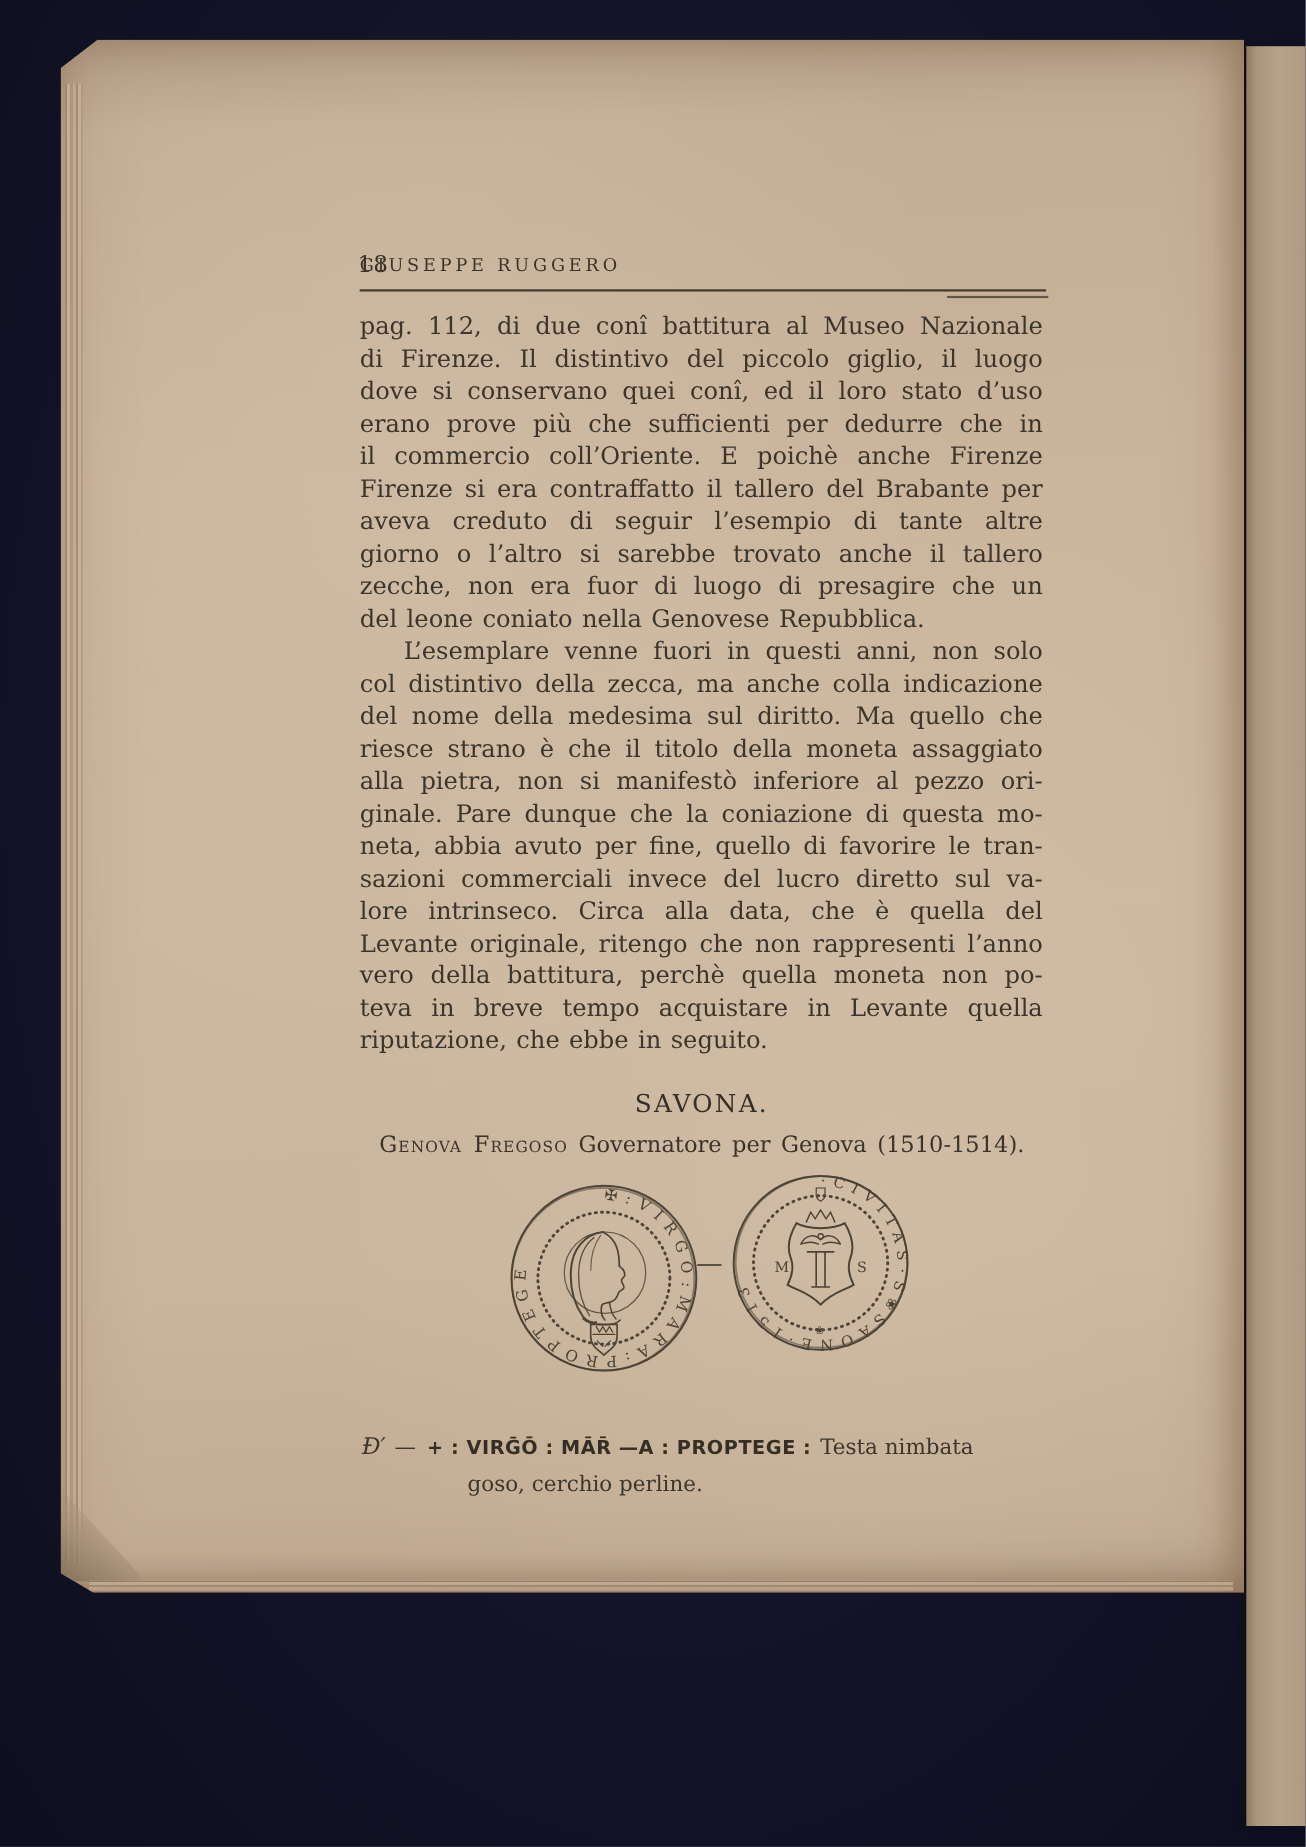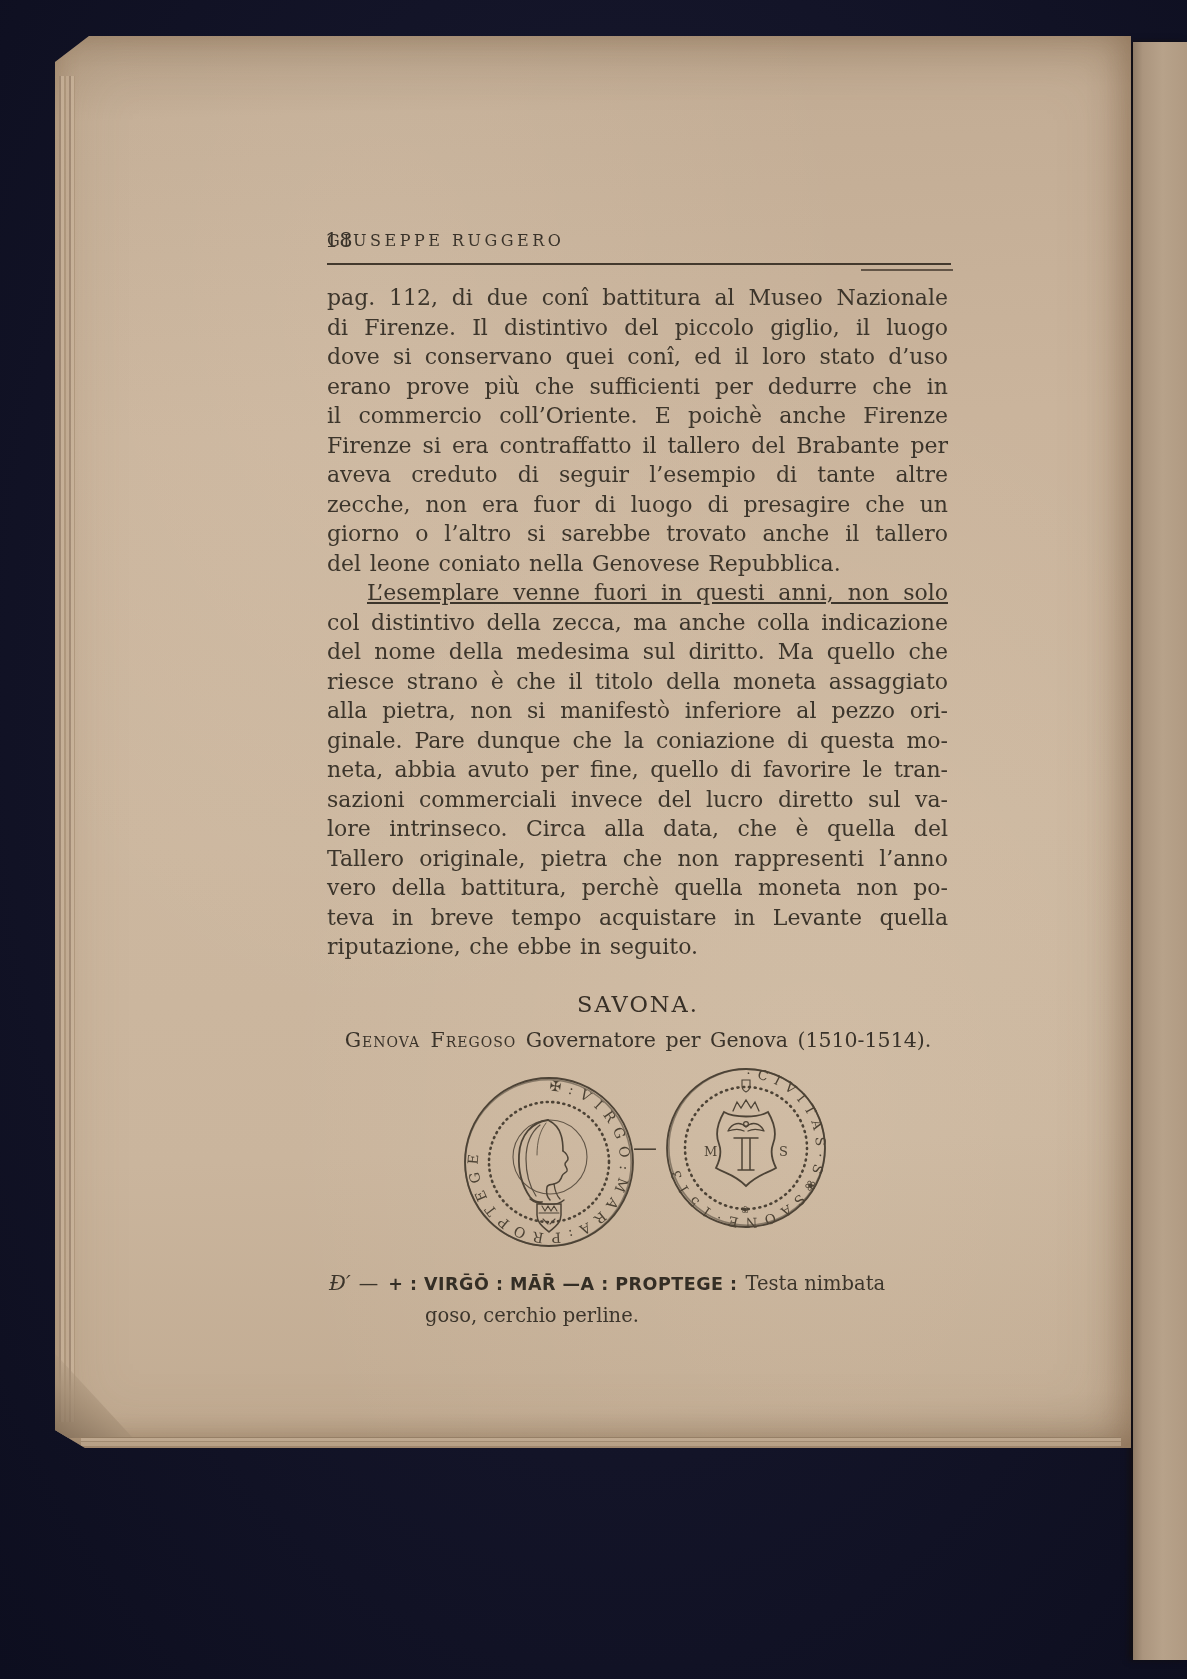--- a/index.html
+++ b/index.html
@@ -49,40 +49,40 @@
   .pagenum{ position:absolute; left:-2px; top:6px; font-size:21px; letter-spacing:1px;}
   .runhead{ display:block; font-size:16px; letter-spacing:3.5px; padding-top:9px; }
   .rule{ position:absolute; left:272px; top:227px; width:624px; height:2px; background:#43392d; }
   .rule-double{ position:absolute; left:806px; top:233px; width:92px; height:1.5px; background:#4a3f32; opacity:.8;}
   .textblock{
     position:absolute; left:272px; top:247px; width:621px;
     font-size:22px; line-height:29.5px; color:#3c352b; word-spacing:1.5px;
   }
   .line{ text-align:justify; text-align-last:justify; white-space:normal; }
   .line.end{ text-align:center; text-align-last:left; }
-  .line.indent{ text-indent:40px;text-decoration:underline; }
+  .line.indent{ text-indent:40px; }
   .savona{
     position:absolute; left:272px; top:955px; width:622px; text-align:center;
     font-size:22.5px; font-weight:normal; letter-spacing:2px; color:#372f26;
   }
   .subhead{
     position:absolute; left:252px; top:992px; width:662px; text-align:center;
     font-size:20.5px; color:#3a332a; word-spacing:3px;
   }
   .subhead .sc{ font-variant:small-caps; letter-spacing:1px; }
   .coins{ position:absolute; left:0; top:0; }
   .coin{ position:absolute; }
   .coin-obv{ left:405px; top:1037px; }
   .coin-rev{ left:607px; top:1028px; }
   .coin-dash{ position:absolute; left:578px; top:1098px; font-size:24px; color:#4a4034; }
   .caption{
     position:absolute; left:274px; top:1232px; width:632px;
     font-size:19.5px; line-height:31px; color:#3c352b;
   }
-  .cap-line1{ white-space:nowrap; }
+  .cap-line1{ white-space:nowrap;margin-top:32px; }
   .dmark{ font-style:italic; font-size:21px; padding-right:6px; }
   .capdash{ padding:0 10px 0 2px; }
   .legend{
     font-family:"DejaVu Sans", sans-serif; font-weight:bold; font-size:17.5px;
     letter-spacing:.5px; color:#342e25; padding-right:8px;
   }
   .cap-cont{ padding-left:96px; }
   svg text{ font-family:"DejaVu Serif", serif; fill:#4c4234; }
 </style>
 </head>
@@ -100,33 +100,33 @@
   <div class="rule-double"></div>
 
   <div class="textblock">
     <div class="line">pag. 112, di due conî battitura al Museo Nazionale</div>
     <div class="line">di Firenze. Il distintivo del piccolo giglio, il luogo</div>
     <div class="line">dove si conservano quei conî, ed il loro stato d’uso</div>
     <div class="line">erano prove più che sufficienti per dedurre che in</div>
     <div class="line">il commercio coll’Oriente. E poichè anche Firenze</div>
     <div class="line">Firenze si era contraffatto il tallero del Brabante per</div>
     <div class="line">aveva creduto di seguir l’esempio di tante altre</div>
+    <div class="line">giorno o l’altro si sarebbe trovato anche il tallero</div>
     <div class="line">zecche, non era fuor di luogo di presagire che un</div>
-    <div class="line">giorno o l’altro si sarebbe trovato anche il tallero</div>
     <div class="line end">del leone coniato nella Genovese Repubblica.</div>
     <div class="line indent">L’esemplare venne fuori in questi anni, non solo</div>
     <div class="line">col distintivo della zecca, ma anche colla indicazione</div>
     <div class="line">del nome della medesima sul diritto. Ma quello che</div>
     <div class="line">riesce strano è che il titolo della moneta assaggiato</div>
     <div class="line">alla pietra, non si manifestò inferiore al pezzo ori-</div>
     <div class="line">ginale. Pare dunque che la coniazione di questa mo-</div>
     <div class="line">neta, abbia avuto per fine, quello di favorire le tran-</div>
     <div class="line">sazioni commerciali invece del lucro diretto sul va-</div>
     <div class="line">lore intrinseco. Circa alla data, che è quella del</div>
-    <div class="line">Tallero originale, pietra che non rappresenti l’anno</div>
+    <div class="line">Levante originale, ritengo che non rappresenti l’anno</div>
     <div class="line">vero della battitura, perchè quella moneta non po-</div>
     <div class="line">teva in breve tempo acquistare in Levante quella</div>
     <div class="line end">riputazione, che ebbe in seguito.</div>
   </div>
 
   <h2 class="savona">SAVONA.</h2>
   <div class="subhead">
     <span class="sc">Genova Fregoso</span><span> Governatore per Genova (1510-1514).</span>
   </div>
 

